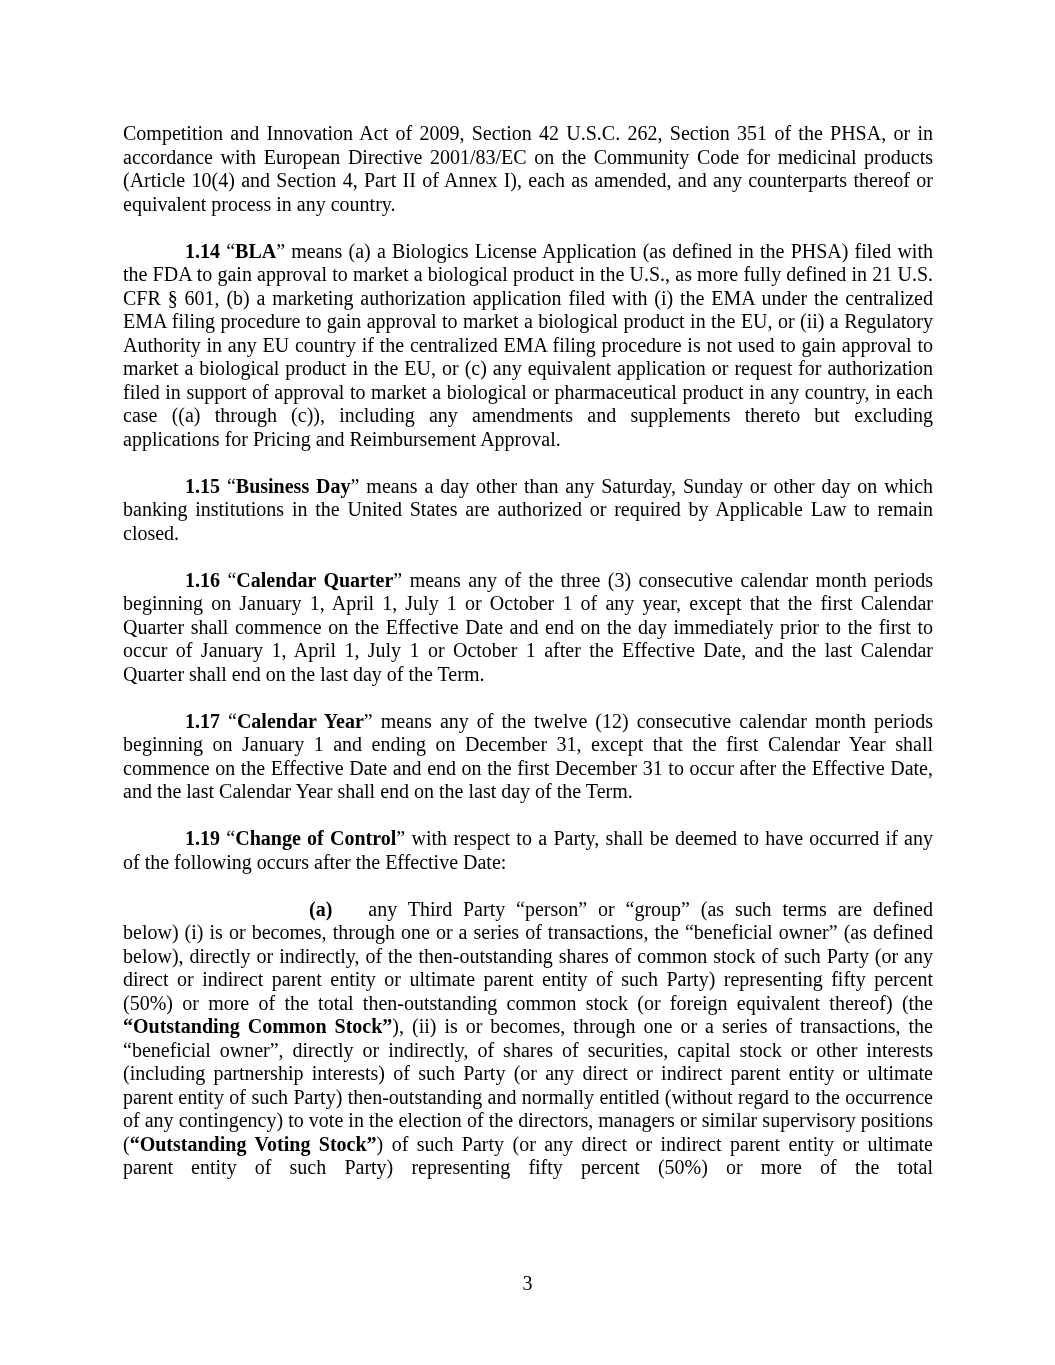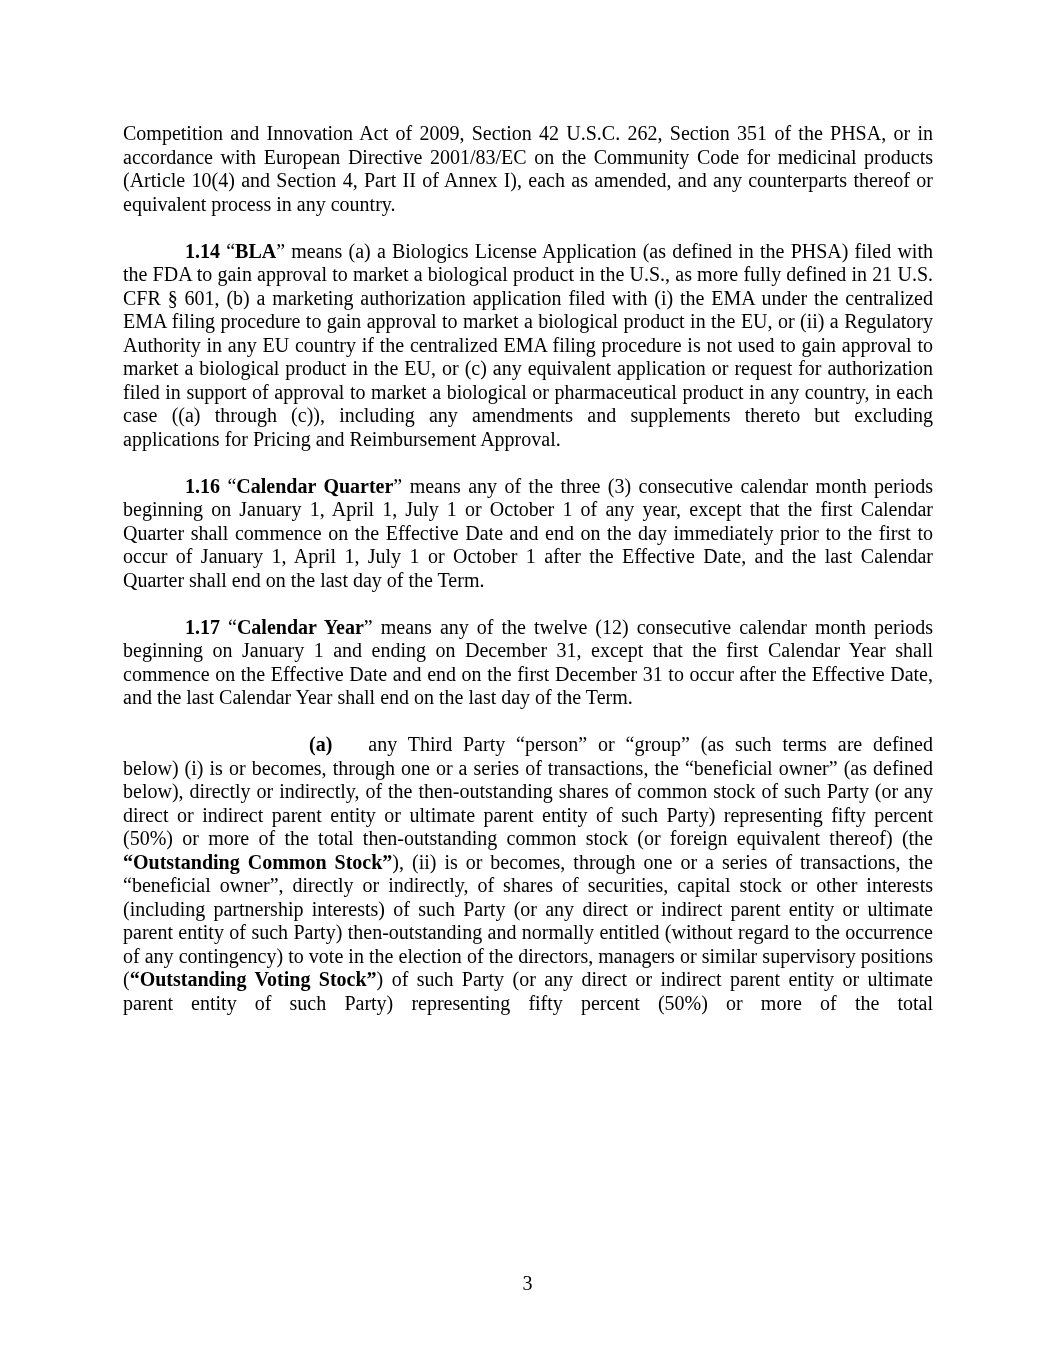--- a/index.html
+++ b/index.html
@@ -49,18 +49,20 @@
     font-size: 20px;
   }
 </style>
 </head>
 <body>
 
 <div class="page">
   <div class="body-text">
     <p class="para"><span>Competition and Innovation Act of 2009, Section 42 U.S.C. 262, Section 351 of the PHSA, or in accordance with European Directive 2001/83/EC on the Community Code for medicinal products (Article 10(4) and Section 4, Part II of Annex I), each as amended, and any counterparts thereof or equivalent process in any country.</span></p>
     <p class="para ind1"><b>1.14</b><span> “</span><b>BLA</b><span>” means (a) a Biologics License Application (as defined in the PHSA) filed with the FDA to gain approval to market a biological product in the U.S., as more fully defined in 21 U.S. CFR § 601, (b) a marketing authorization application filed with (i) the EMA under the centralized EMA filing procedure to gain approval to market a biological product in the EU, or (ii) a Regulatory Authority in any EU country if the centralized EMA filing procedure is not used to gain approval to market a biological product in the EU, or (c) any equivalent application or request for authorization filed in support of approval to market a biological or pharmaceutical product in any country, in each case ((a) through (c)), including any amendments and supplements thereto but excluding applications for Pricing and Reimbursement Approval.</span></p>
+    <p class="para ind1"><b>1.15</b><span> “</span><b>Business Day</b><span>” means a day other than any Saturday, Sunday or other day on which banking institutions in the United States are authorized or required by Applicable Law to remain closed.</span></p>
     <p class="para ind1"><b>1.16</b><span> “</span><b>Calendar Quarter</b><span>” means any of the three (3) consecutive calendar month periods beginning on January 1, April 1, July 1 or October 1 of any year, except that the first Calendar Quarter shall commence on the Effective Date and end on the day immediately prior to the first to occur of January 1, April 1, July 1 or October 1 after the Effective Date, and the last Calendar Quarter shall end on the last day of the Term.</span></p>
     <p class="para ind1"><b>1.17</b><span> “</span><b>Calendar Year</b><span>” means any of the twelve (12) consecutive calendar month periods beginning on January 1 and ending on December 31, except that the first Calendar Year shall commence on the Effective Date and end on the first December 31 to occur after the Effective Date, and the last Calendar Year shall end on the last day of the Term.</span></p>
+    <p class="para ind1"><b>1.19</b><span> “</span><b>Change of Control</b><span>” with respect to a Party, shall be deemed to have occurred if any of the following occurs after the Effective Date:</span></p>
     <p class="para ind2 cont"><b>(a)</b><span class="tab"></span><span>any Third Party “person” or “group” (as such terms are defined below) (i) is or becomes, through one or a series of transactions, the “beneficial owner” (as defined below), directly or indirectly, of the then-outstanding shares of common stock of such Party (or any direct or indirect parent entity or ultimate parent entity of such Party) representing fifty percent (50%) or more of the total then-outstanding common stock (or foreign equivalent thereof) (the </span><b>“Outstanding Common Stock”</b><span>), (ii) is or becomes, through one or a series of transactions, the “beneficial owner”, directly or indirectly, of shares of securities, capital stock or other interests (including partnership interests) of such Party (or any direct or indirect parent entity or ultimate parent entity of such Party) then-outstanding and normally entitled (without regard to the occurrence of any contingency) to vote in the election of the directors, managers or similar supervisory positions (</span><b>“Outstanding Voting Stock”</b><span>) of such Party (or any direct or indirect parent entity or ultimate parent entity of such Party) representing fifty percent (50%) or more of the total</span></p>
   </div>
   <div class="page-num">3</div>
 </div>
 
 </body></html>

